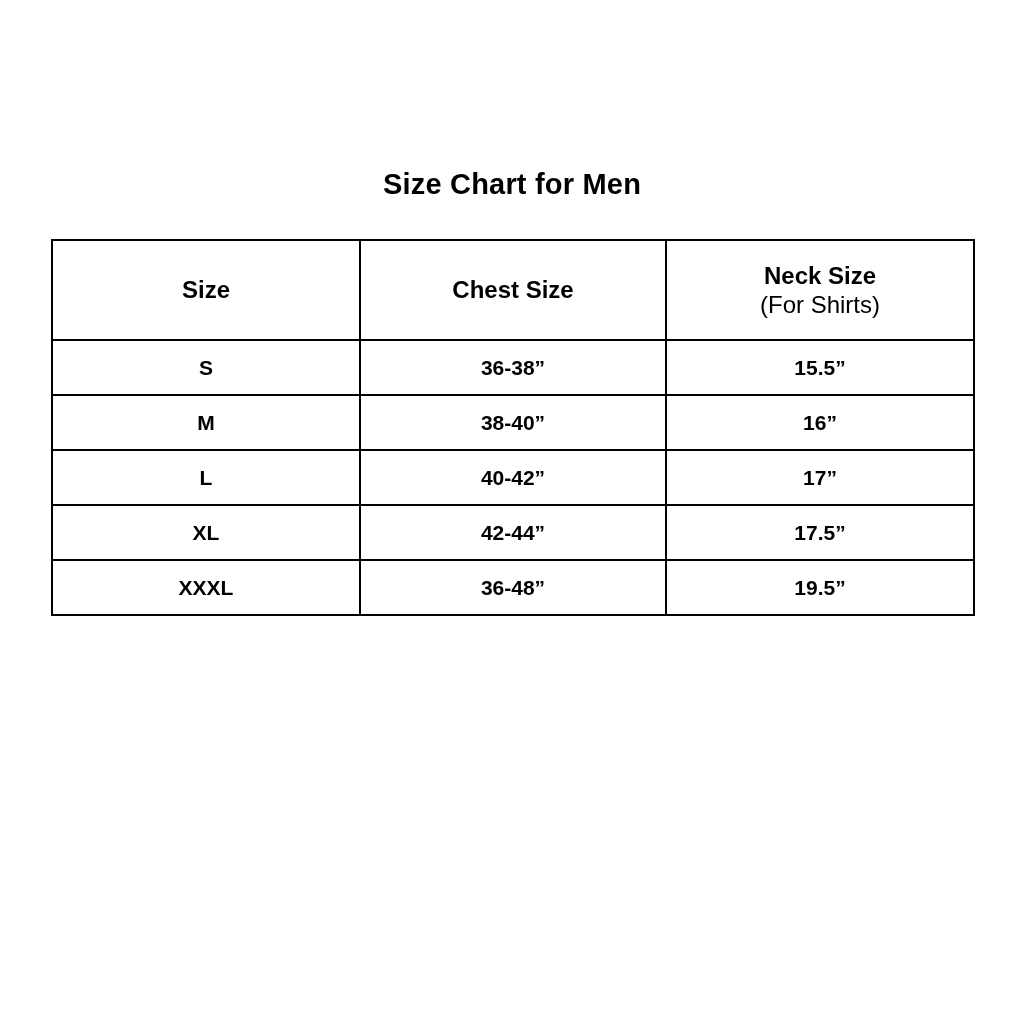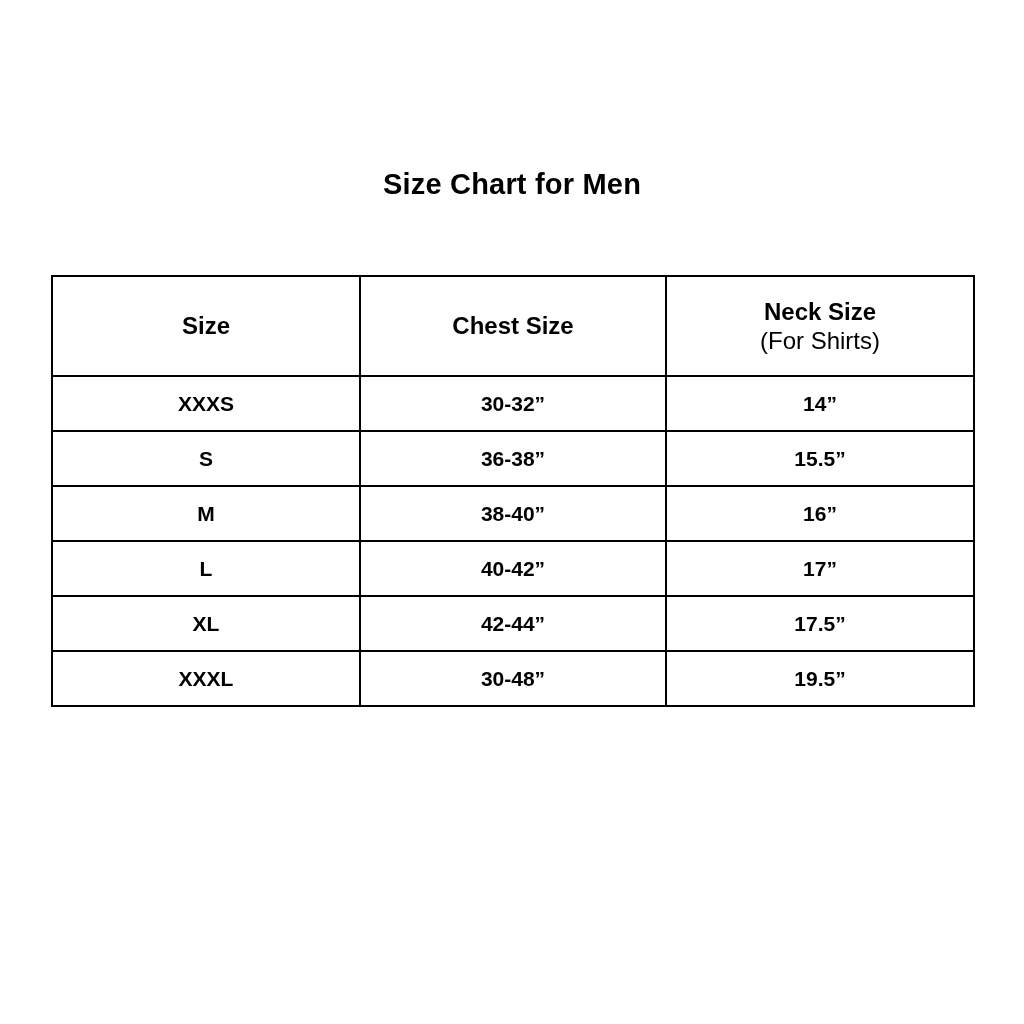--- a/index.html
+++ b/index.html
@@ -29,21 +29,20 @@
     text-align: center;
     font-size: 29px;
     font-weight: bold;
     letter-spacing: 0.2px;
   }
   .table-wrap {
     position: absolute;
     top: 239px;
     left: 51px;
     width: 922px;
-    margin-top: 36px;
   }
   table.size-table {
     border-collapse: collapse;
     width: 922px;
     table-layout: fixed;
   }
   table.size-table td,
   table.size-table th {
     border: 2px solid #000000;
     text-align: center;
@@ -97,25 +96,20 @@
             <span>Chest Size</span>
           </th>
           <th>
             <span>Neck Size</span>
             <span class="sub">(For Shirts)</span>
           </th>
         </tr>
       </thead>
       <tbody>
         <tr>
-          <td class="col-size">XXXS</td>
-          <td class="col-chest">30-32”</td>
-          <td class="col-neck">14”</td>
-        </tr>
-        <tr>
           <td class="col-size">S</td>
           <td class="col-chest">36-38”</td>
           <td class="col-neck">15.5”</td>
         </tr>
         <tr>
           <td class="col-size">M</td>
           <td class="col-chest">38-40”</td>
           <td class="col-neck">16”</td>
         </tr>
         <tr>
@@ -123,20 +117,20 @@
           <td class="col-chest">40-42”</td>
           <td class="col-neck">17”</td>
         </tr>
         <tr>
           <td class="col-size">XL</td>
           <td class="col-chest">42-44”</td>
           <td class="col-neck">17.5”</td>
         </tr>
         <tr>
           <td class="col-size">XXXL</td>
-          <td class="col-chest">30-48”</td>
+          <td class="col-chest">36-48”</td>
           <td class="col-neck">19.5”</td>
         </tr>
       </tbody>
     </table>
   </div>
 
 </div>
 
 </body></html>

